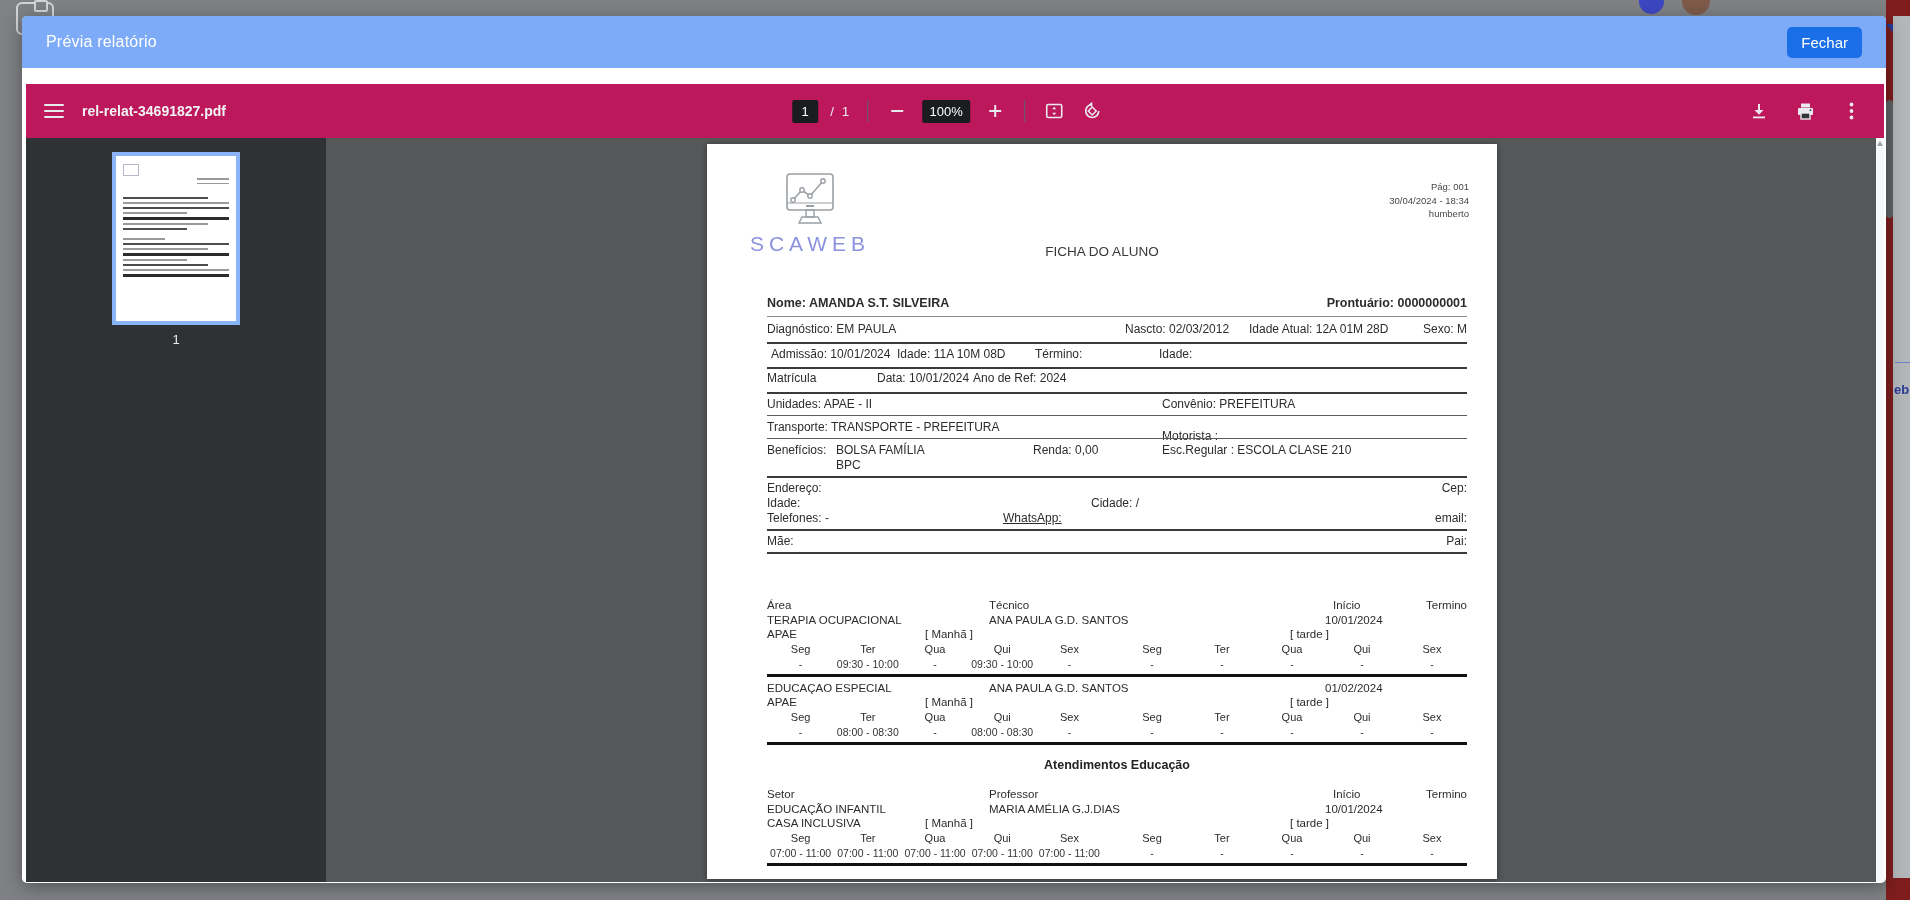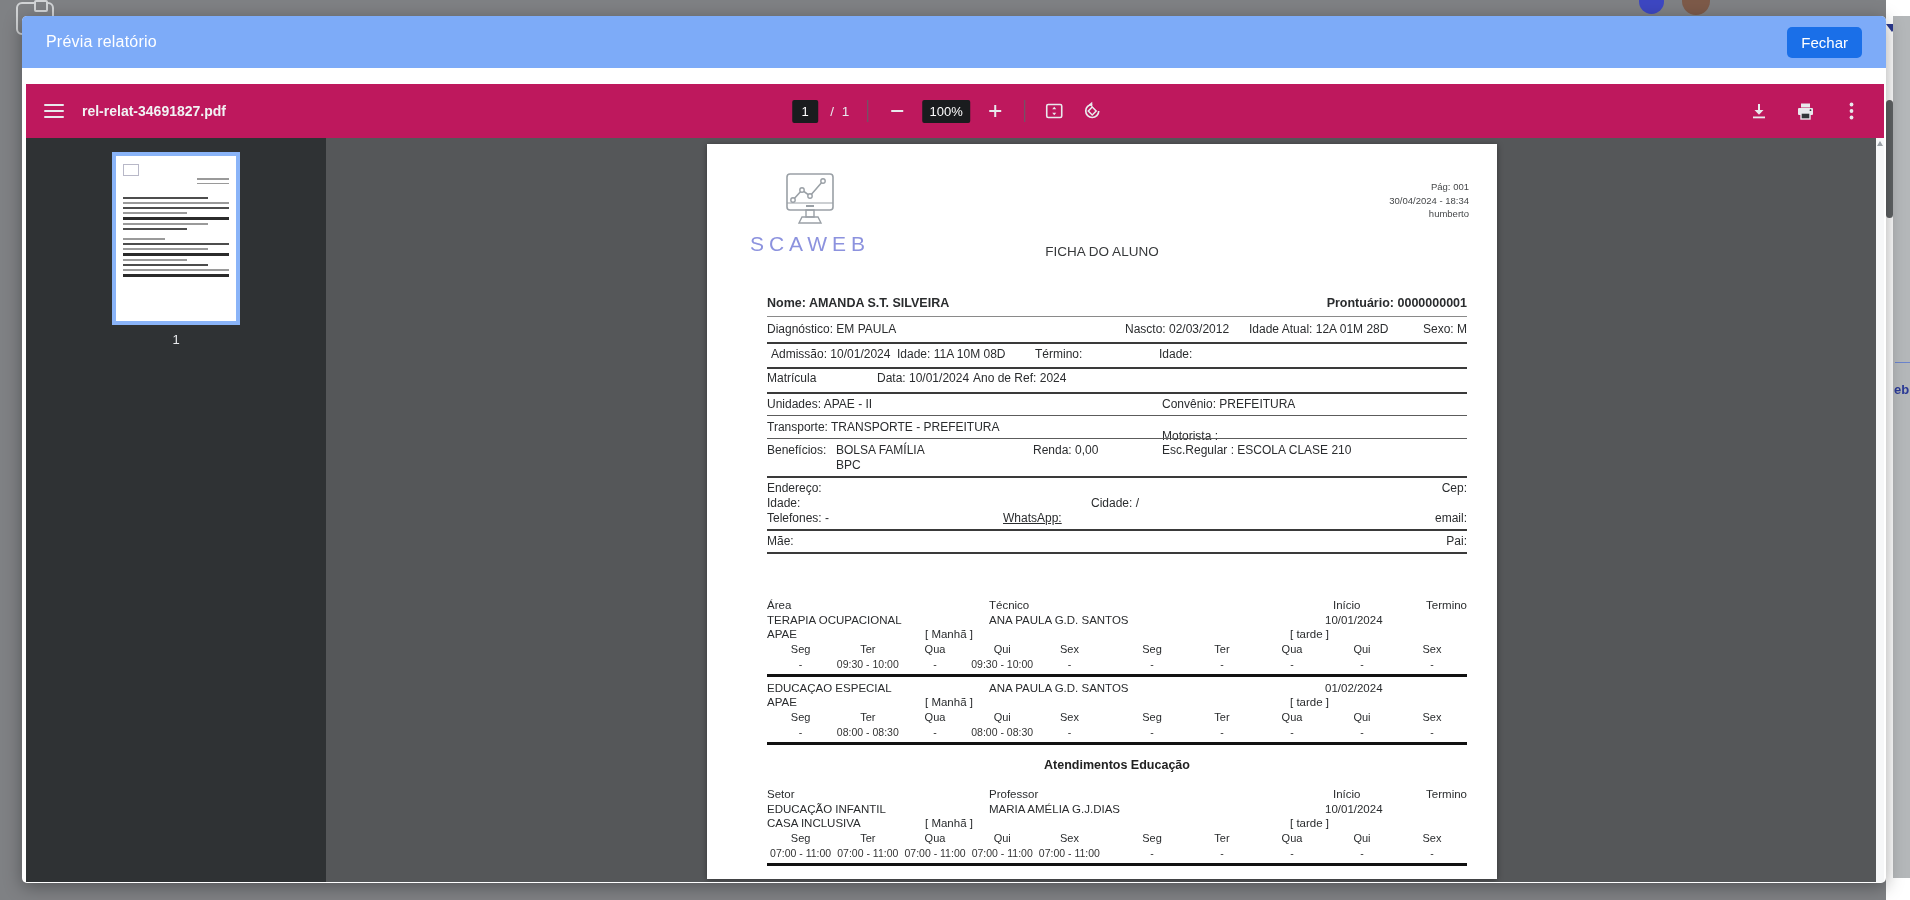--- a/index.html
+++ b/index.html
@@ -9,21 +9,21 @@
   
   .bg-device-icon { position:absolute; left:16px; top:2px; width:38px; height:33px;
     border:2px solid #d2d4d6; border-radius:6px; z-index:1; }
   .bg-device-icon:after { content:""; position:absolute; right:4px; top:-4px; width:10px; height:8px;
     border:2px solid #d2d4d6; border-radius:2px; background:#7f8184; }
   .bg-circle-blue { position:absolute; left:1639px; top:-11px; width:25px; height:25px;
     border-radius:50%; background:#3d47c2; z-index:1; }
   .bg-avatar { position:absolute; left:1682px; top:-13px; width:28px; height:28px;
     border-radius:50%; background:#7d5a49; z-index:1; }
 
-  .bg-right-strip { position:absolute; right:0; top:0; width:24px; height:900px; background:#ffffff; z-index:1; }
+  .bg-right-strip { position:absolute; right:0; top:0; width:24px; height:900px; background:#7f1d1d; z-index:1; }
   .bg-scroll-thumb { position:absolute; left:0; top:100px; width:7px; height:118px; border-radius:4px; background:#606365; }
   .bg-panel { position:absolute; left:7px; top:16px; width:17px; height:862px; background:#b4b7b9; overflow:hidden; }
   .bg-panel-line { position:absolute; left:2px; top:346px; width:15px; height:1px; background:#6b84cc; }
   .bg-panel-text { position:absolute; left:1px; top:366px; font-size:13px; color:#2b3a96; font-weight:bold; }
   .bg-caret { position:absolute; left:0px; top:24px; width:0; height:0;
     border-left:6px solid transparent; border-right:6px solid transparent; border-top:8px solid #2b3990; }
 
   
   .modal { position:absolute; left:22px; top:16px; width:1864px; height:867px; background:#ffffff;
     border-radius:5px; z-index:2; box-shadow:0 4px 18px rgba(0,0,0,.35); }

